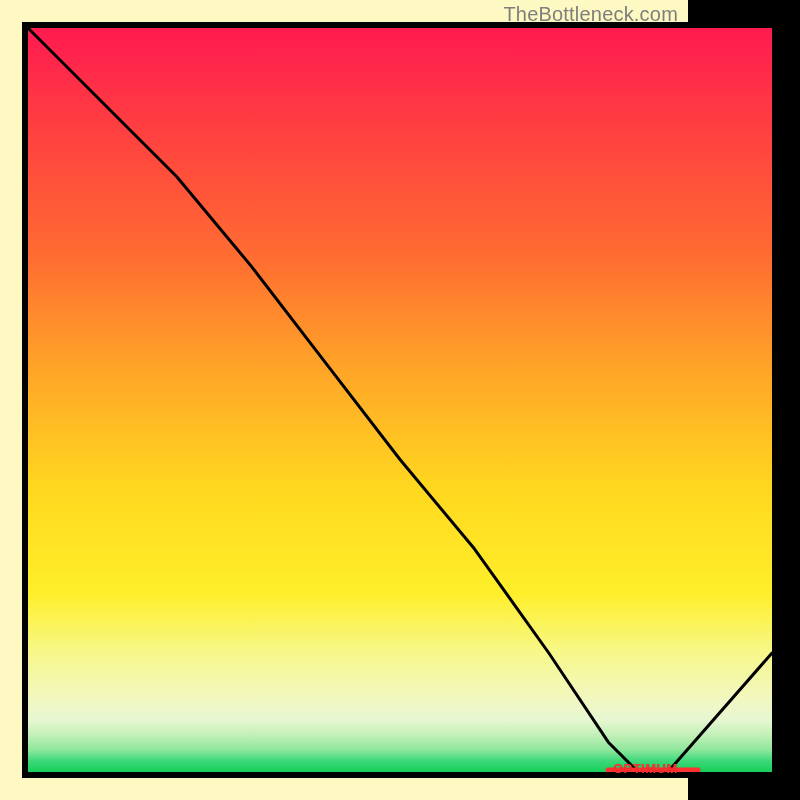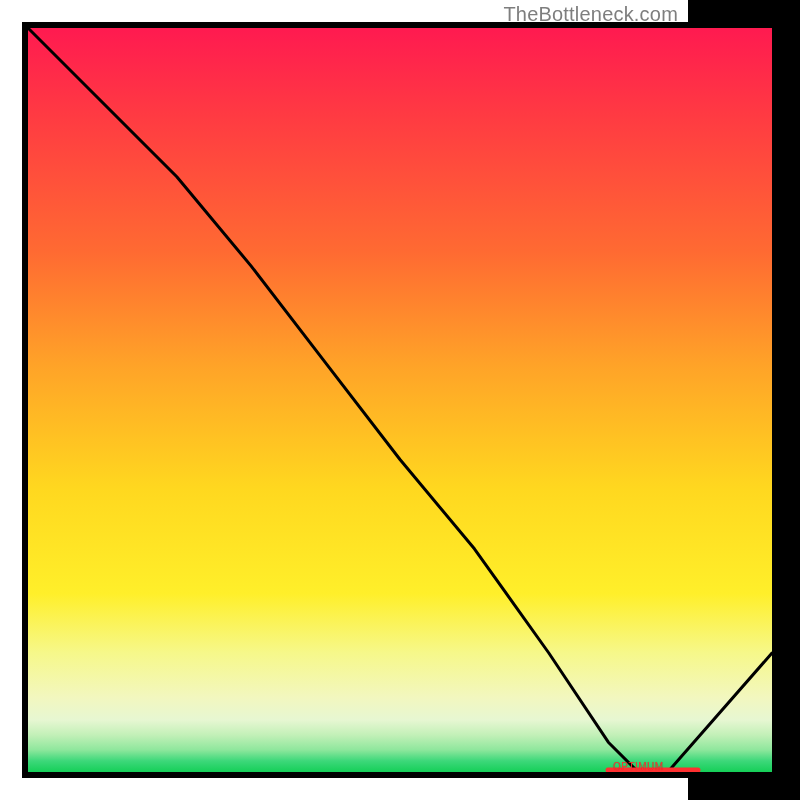--- a/index.html
+++ b/index.html
@@ -8,21 +8,21 @@
     width: 800px;
     height: 800px;
     background: #000;
     overflow: hidden;
     font-family: Arial, Helvetica, sans-serif;
   }
   .stage {
     position: relative;
     width: 688px;
     height: 800px;
-    background: #ffffff;
+    background: #fef9c3;
   }
   .plot {
     position: absolute;
     left: 28px;
     top: 28px;
     width: 744px;
     height: 744px;
     background: linear-gradient(to bottom,
       #ff1a50 0%,
       #ff3b42 12%,
@@ -65,22 +65,22 @@
     color: #7e7e7e;
     font-size: 20px;
     font-weight: 500;
     letter-spacing: 0.2px;
     user-select: none;
     pointer-events: none;
   }
   .marker-label {
     position: absolute;
     color: #ff3030;
-    font-size: 10px;
-    font-weight: 400;
+    font-size: 13px;
+    font-weight: 700;
     letter-spacing: 0.5px;
     text-shadow: 0 0 1px rgba(0,0,0,.3);
     white-space: nowrap;
     pointer-events: none;
   }
 </style>
 </head>
 <body>
 
 <div class="stage">

